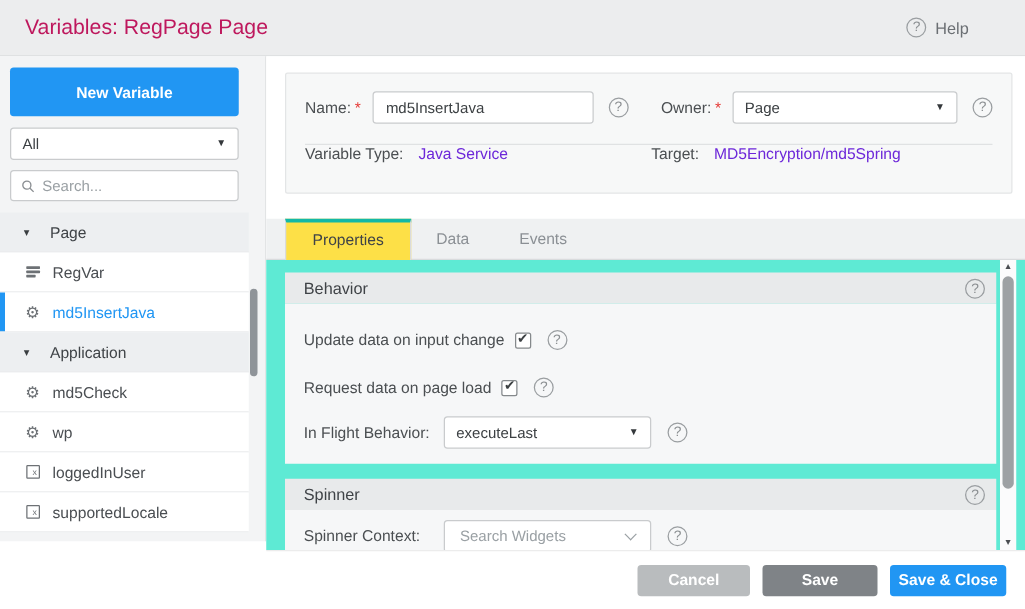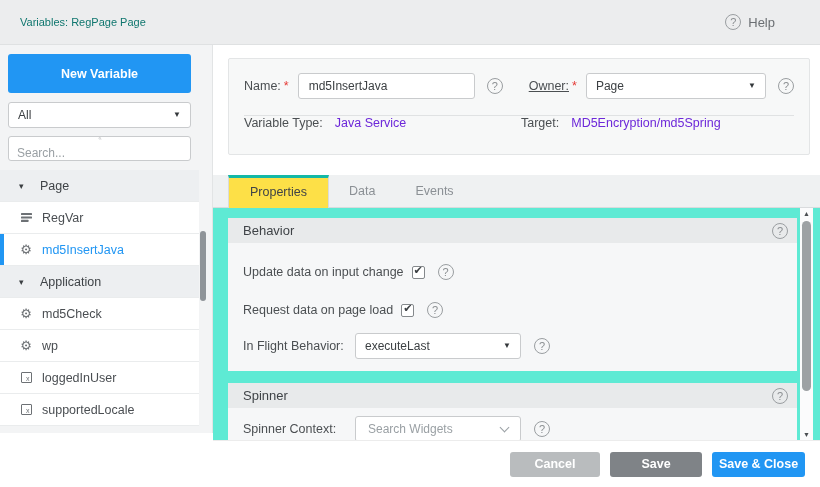--- a/index.html
+++ b/index.html
@@ -9,21 +9,21 @@
     font-family:"Liberation Sans", sans-serif; color:#3f4347;
   }
 
   
   .header {
     position:absolute; left:0; top:0; width:820px; height:45px;
     background:#ecedee; border-bottom:1px solid #dfe1e2;
     display:flex; align-items:center; justify-content:space-between;
     padding:0 45px 0 20px;
   }
-  .title { font-size:11px; color:#0f766e; }
+  .title { font-size:17px; color:#be185d; }
   .help { display:flex; align-items:center; gap:7px; font-size:13px; color:#6b6f73; cursor:pointer; }
 
   .qicon {
     width:16px; height:16px; border:1px solid #9a9ea1; border-radius:50%;
     display:inline-flex; align-items:center; justify-content:center;
     color:#8b8f92; font-size:11px; flex:0 0 auto; background:transparent;
   }
   .qicon::before { content:"?"; }
 
   
@@ -39,21 +39,21 @@
   }
   .sel {
     display:flex; align-items:center; justify-content:space-between;
     background:#fff; border:1px solid #c9cbcd; border-radius:3px;
     height:26px; padding:0 9px; font-size:12px; color:#3c4043; cursor:pointer;
   }
   .sarrow { font-size:8px; color:#34383b; line-height:1; }
   .filter-sel { margin-bottom:8px; }
   .search-box {
     display:flex; align-items:center; gap:6px; background:#fff;
-    border:1px solid #c9cbcd; border-radius:3px; height:25px; padding:0 8px;flex-direction:column;
+    border:1px solid #c9cbcd; border-radius:3px; height:25px; padding:0 8px;
   }
   .search-box input {
     border:none; outline:none; width:100%; font-size:12px; color:#3c4043;
     font-family:inherit; background:transparent;
   }
   .search-box input::placeholder { color:#9aa0a4; }
 
   .tree { margin-top:9px; }
   .tree-row {
     height:32px; display:flex; align-items:center; gap:9px;
@@ -92,21 +92,21 @@
   }
   .flabel { font-size:12.5px; color:#4b4f52; white-space:nowrap; }
   .req { color:#e53935; margin-left:3px; font-size:12.5px; }
   .txt-input {
     height:26px; border:1px solid #c9cbcd; border-radius:3px; background:#fff;
     font-size:12px; color:#3c4043; padding:0 10px; font-family:inherit; outline:none;
   }
   .name-input { width:187px; margin-left:9px; }
   .owner-sel { width:193px; margin-left:9px; }
   .ml12 { margin-left:12px; }
-  .ml26 { margin-left:26px;text-decoration:underline; }
+  .ml26 { margin-left:26px; }
   .ibox-div { position:absolute; left:15px; right:15px; top:56px; border-top:1px solid #e0e2e3; }
   .ibox-row2 { position:absolute; left:15px; right:15px; top:57px; height:16px; font-size:12.5px; }
   .kv { position:absolute; top:0; display:flex; align-items:center; }
   .kv-type { left:0; } .kv-target { left:277px; }
   .kv .v { margin-left:12px; color:#6d28d9; }
 
   .tabs {
     position:absolute; left:0; right:0; top:130px; height:33px;
     background:#eff1f2; border-bottom:1px solid #d9dbdd;
     display:flex; padding-left:15px;

